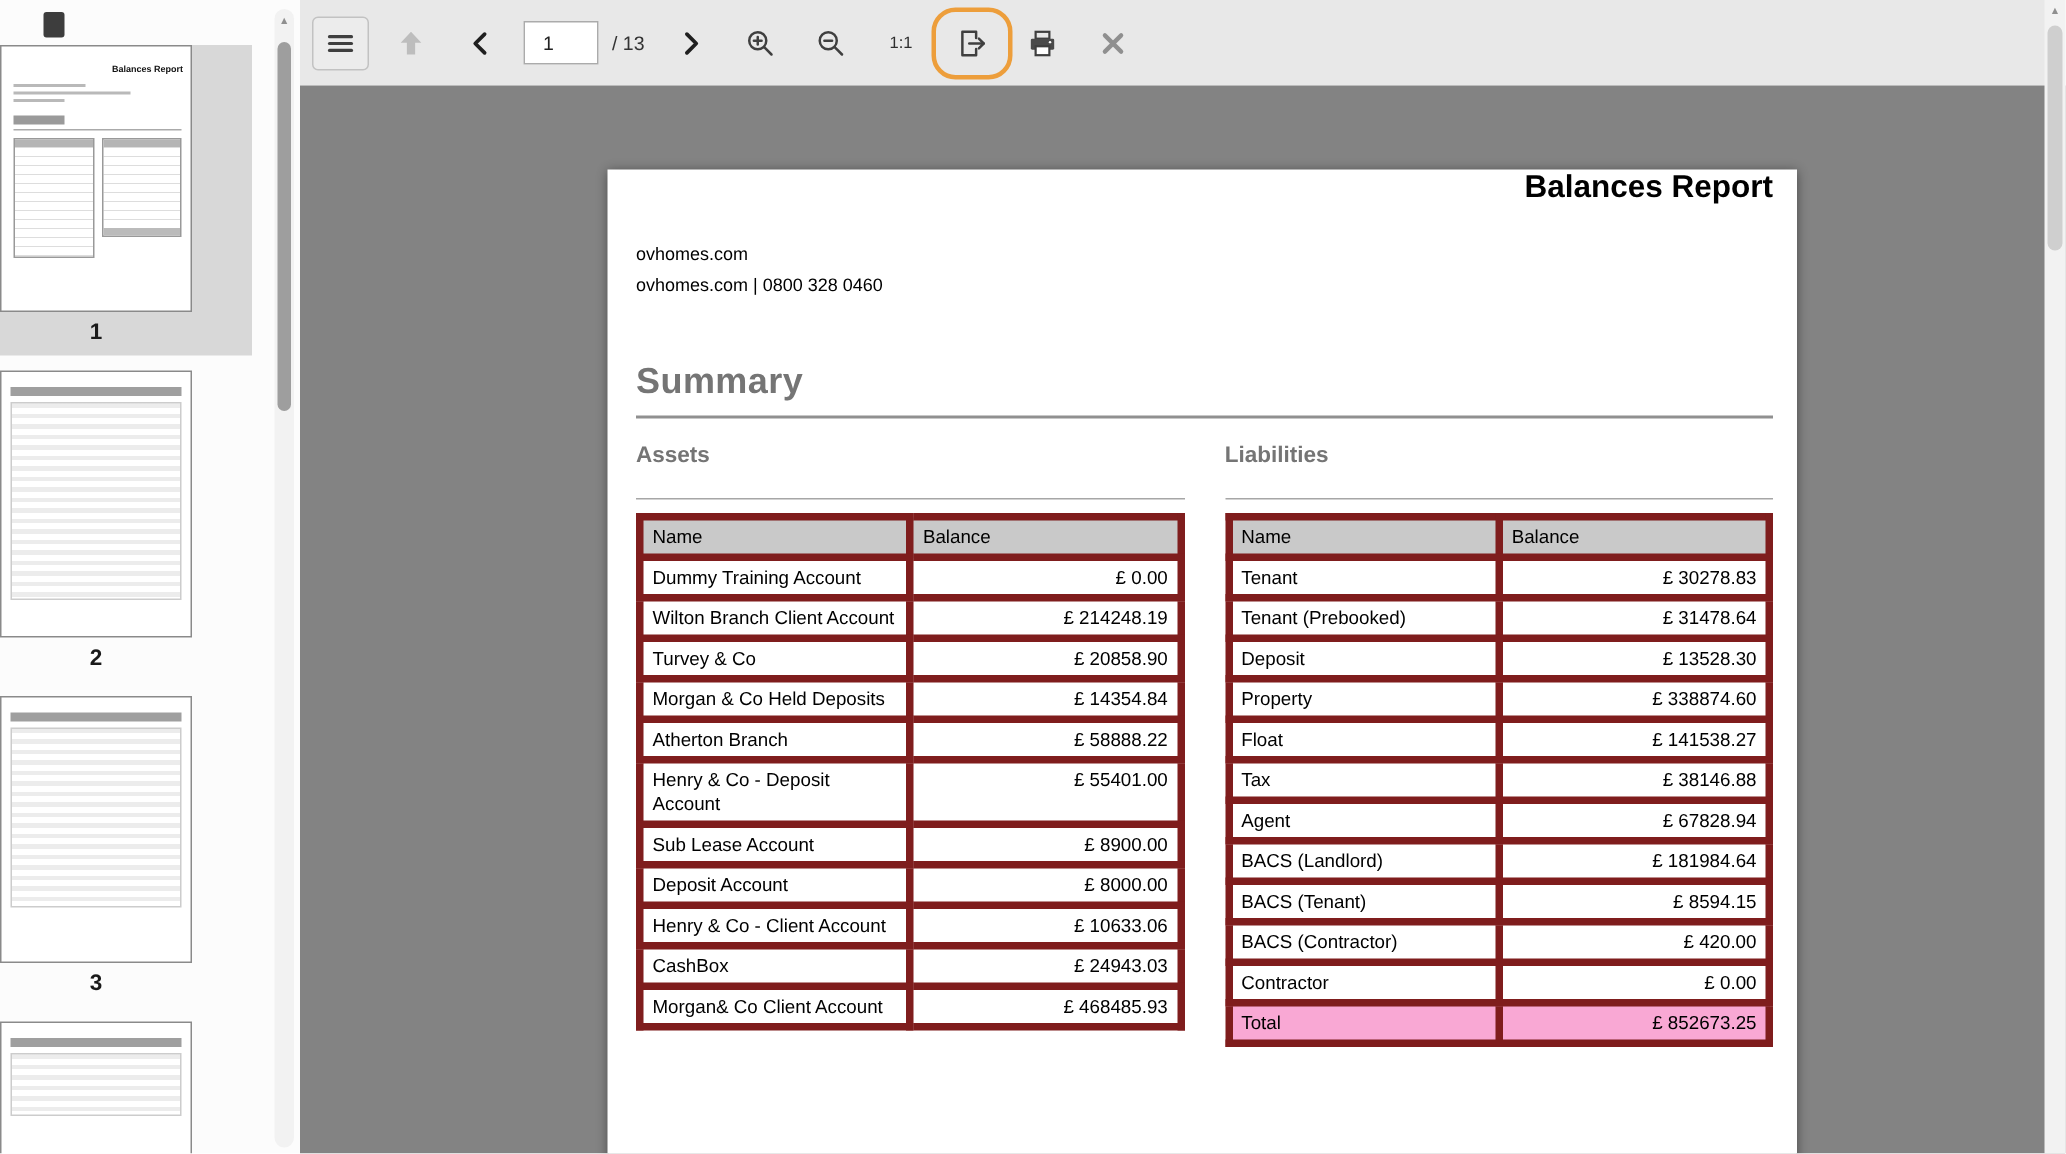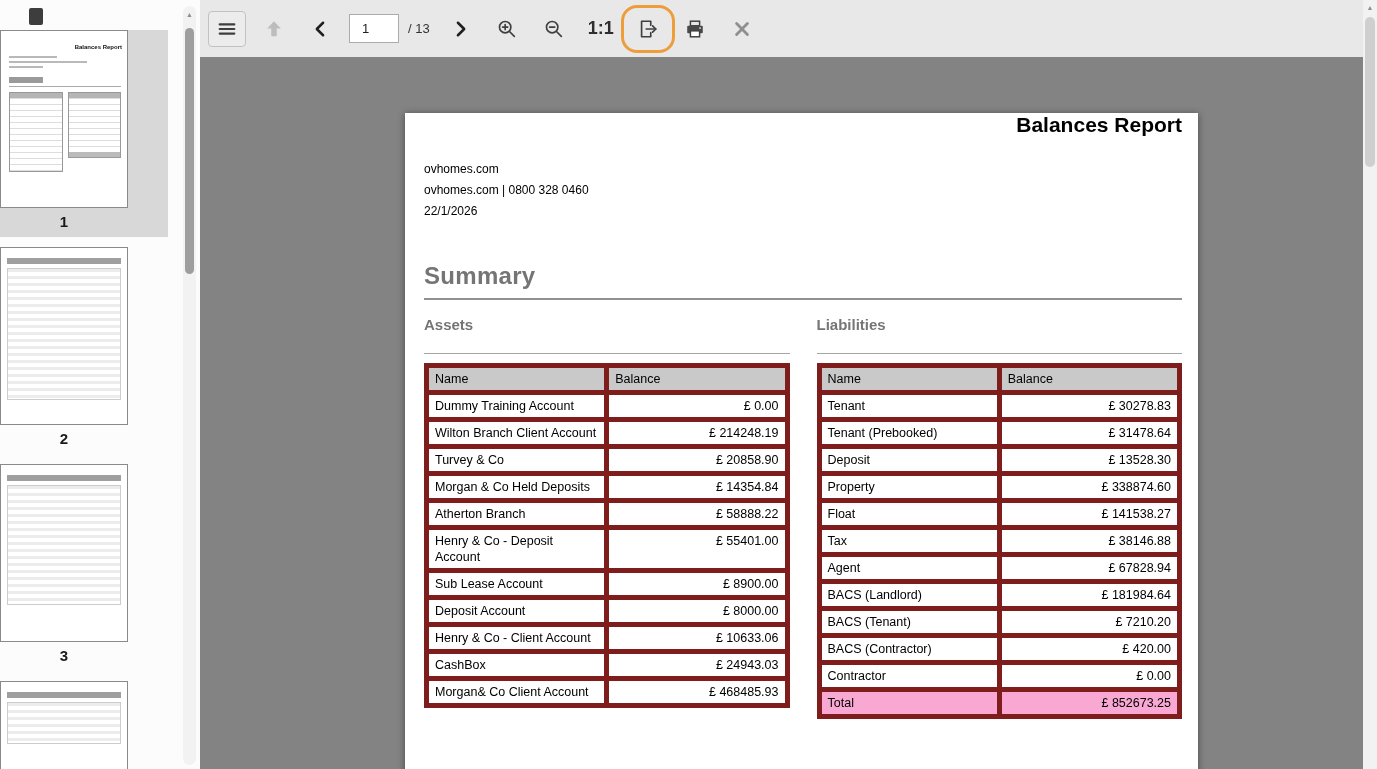--- a/index.html
+++ b/index.html
@@ -75,21 +75,21 @@
   .tb-btn {
     width:38px; height:36px; display:flex; align-items:center; justify-content:center;
     background:transparent; border:none; border-radius:4px; padding:0; cursor:pointer;
   }
   .tb-btn.menu { border:1px solid #c2c2c2; background:#ececec; }
   .page-input {
     width:50px; height:29px; border:1px solid #ababab; background:#fff;
     font-size:13px; font-family:"Liberation Sans",sans-serif; padding:0 0 0 12px; color:#222;
   }
   .page-count { font-size:13px; color:#333; white-space:nowrap; margin-right:2px; }
-  .one-one { font-size:18px; font-weight:bold; color:#2e2e2e;text-align:center; }
+  .one-one { font-size:11px; font-weight:normal; color:#2e2e2e;text-align:center; }
   .export-wrap { position:relative; display:inline-flex; }
   .annotation {
     position:absolute; left:-8px; right:-8px; top:-6px; bottom:-6px;
     border:3px solid #ED9E3B; border-radius:16px; pointer-events:none;
   }
 
   .viewer { flex:1; background:#838383; overflow:hidden; position:relative; }
   .doc-page {
     width:793px; min-height:1000px; margin:12px 0 0 205px; background:#ffffff;
     box-shadow:0 1px 7px rgba(0,0,0,0.45);
@@ -287,21 +287,20 @@
     </div>
 
     <div class="viewer">
       <div class="doc-page">
 
         <h1 class="rpt-title">Balances Report</h1>
 
         <div class="rpt-meta">
           <div>ovhomes.com</div>
           <div>ovhomes.com | 0800 328 0460</div>
-          <div>22/1/2026</div>
         </div>
 
         <h2 class="rpt-summary">Summary</h2>
 
         <div class="cols">
 
           <section class="col">
             <h3 class="col-heading">Assets</h3>
             <table class="rpt-table">
               <thead>
@@ -396,21 +395,21 @@
                   <tr>
                     <td>Agent</td>
                     <td class="bal">£ 67828.94</td>
                   </tr>
                   <tr>
                     <td>BACS (Landlord)</td>
                     <td class="bal">£ 181984.64</td>
                   </tr>
                   <tr>
                     <td>BACS (Tenant)</td>
-                    <td class="bal">£ 7210.20</td>
+                    <td class="bal">£ 8594.15</td>
                   </tr>
                   <tr>
                     <td>BACS (Contractor)</td>
                     <td class="bal">£ 420.00</td>
                   </tr>
                   <tr>
                     <td>Contractor</td>
                     <td class="bal">£ 0.00</td>
                   </tr>
                   <tr class="total-row">

